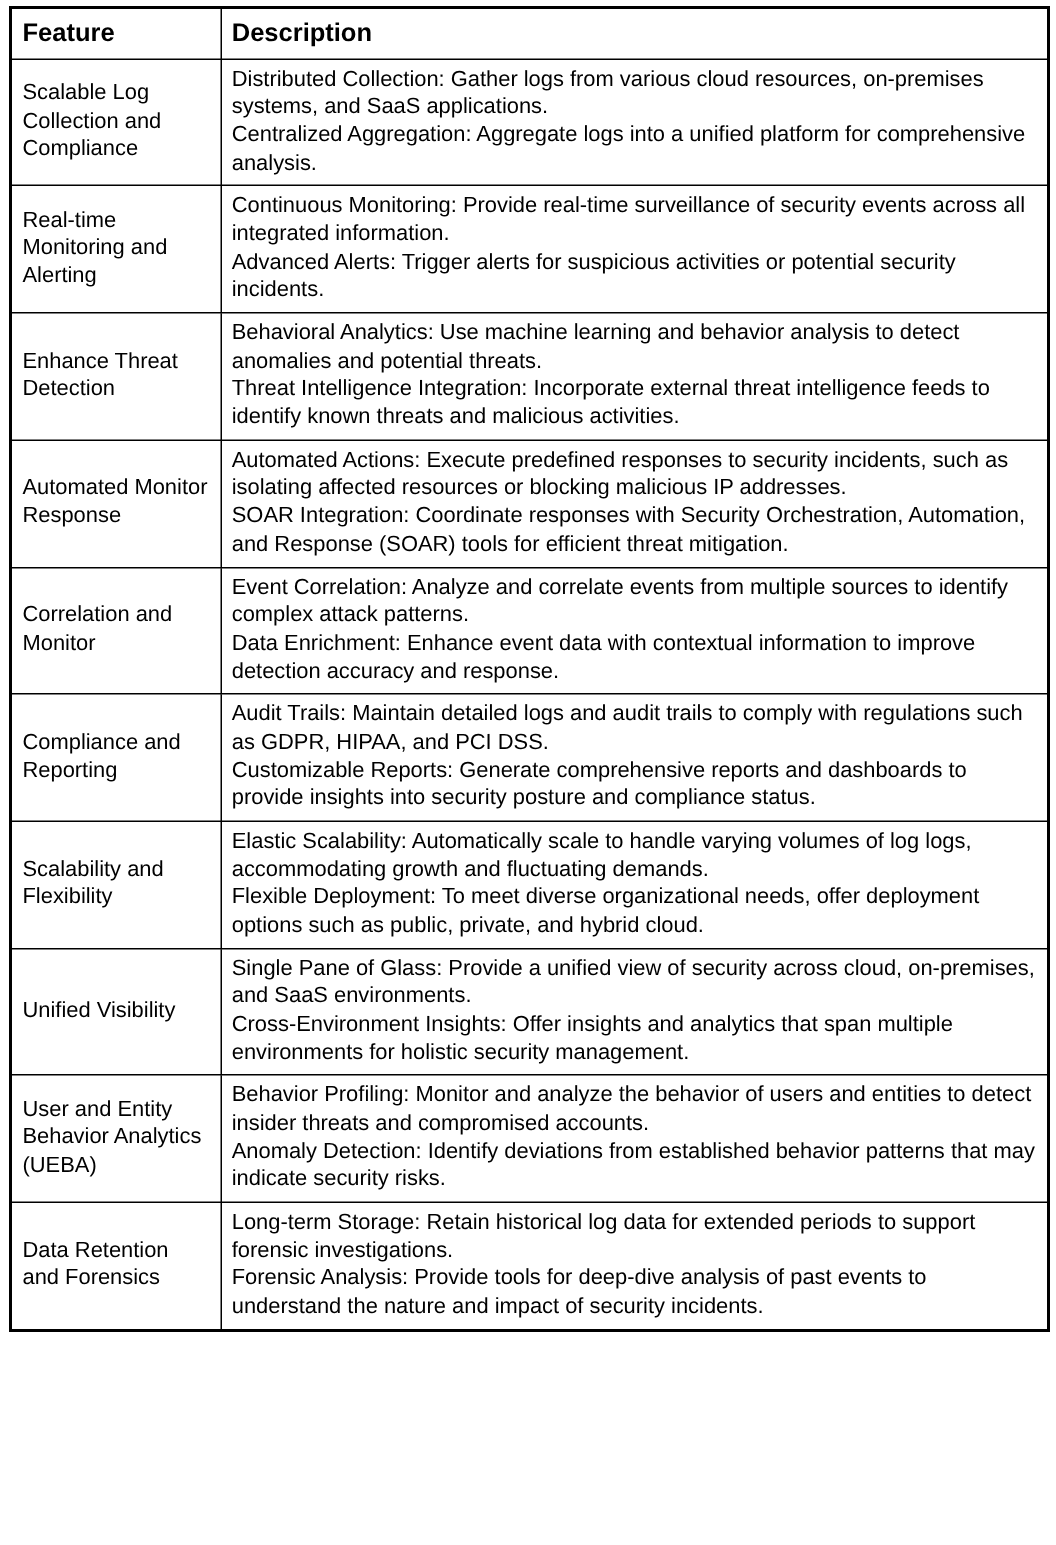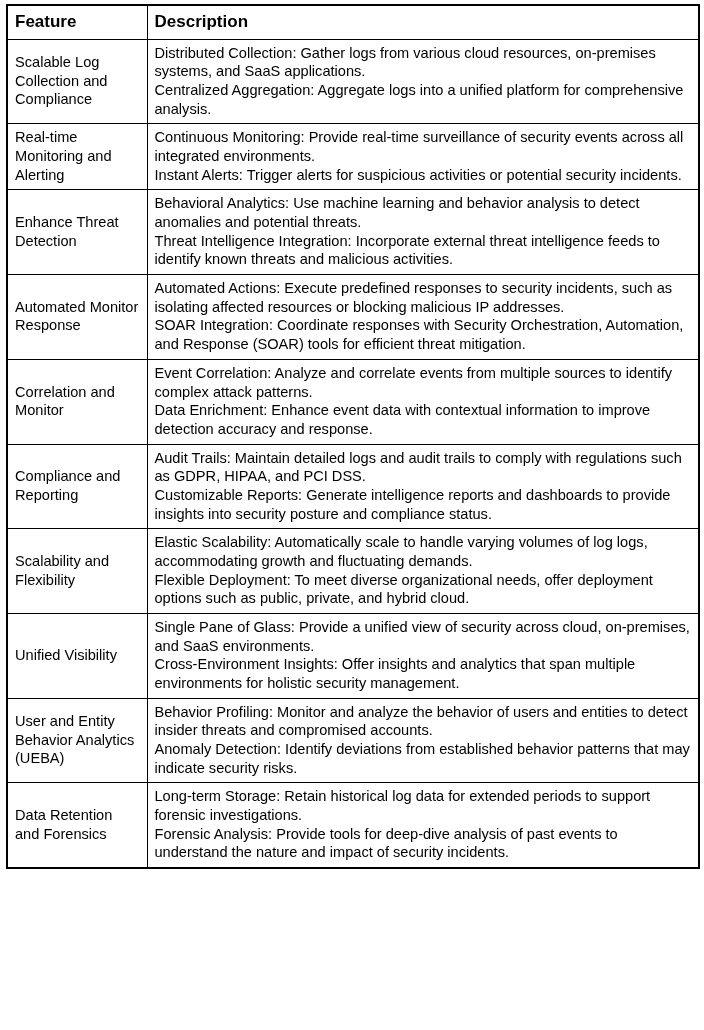--- a/index.html
+++ b/index.html
@@ -80,22 +80,22 @@
       <tr>
         <td class="feature-cell">Scalable Log Collection and Compliance</td>
         <td class="desc-cell">
           <div class="para">Distributed Collection: Gather logs from various cloud resources, on-premises systems, and SaaS applications.</div>
           <div class="para">Centralized Aggregation: Aggregate logs into a unified platform for comprehensive analysis.</div>
         </td>
       </tr>
       <tr>
         <td class="feature-cell">Real-time Monitoring and Alerting</td>
         <td class="desc-cell">
-          <div class="para">Continuous Monitoring: Provide real-time surveillance of security events across all integrated environments.</div>
-          <div class="para">Instant Alerts: Trigger alerts for suspicious activities or potential security incidents.</div>
+          <div class="para">Continuous Monitoring: Provide real-time surveillance of security events across all integrated information.</div>
+          <div class="para">Advanced Alerts: Trigger alerts for suspicious activities or potential security incidents.</div>
         </td>
       </tr>
       <tr>
         <td class="feature-cell">Enhance Threat Detection</td>
         <td class="desc-cell">
           <div class="para">Behavioral Analytics: Use machine learning and behavior analysis to detect anomalies and potential threats.</div>
           <div class="para">Threat Intelligence Integration: Incorporate external threat intelligence feeds to identify known threats and malicious activities.</div>
         </td>
       </tr>
       <tr>
@@ -109,21 +109,21 @@
         <td class="feature-cell">Correlation and Monitor</td>
         <td class="desc-cell">
           <div class="para">Event Correlation: Analyze and correlate events from multiple sources to identify complex attack patterns.</div>
           <div class="para">Data Enrichment: Enhance event data with contextual information to improve detection accuracy and response.</div>
         </td>
       </tr>
       <tr>
         <td class="feature-cell">Compliance and Reporting</td>
         <td class="desc-cell">
           <div class="para">Audit Trails: Maintain detailed logs and audit trails to comply with regulations such as GDPR, HIPAA, and PCI DSS.</div>
-          <div class="para">Customizable Reports: Generate intelligence reports and dashboards to provide insights into security posture and compliance status.</div>
+          <div class="para">Customizable Reports: Generate comprehensive reports and dashboards to provide insights into security posture and compliance status.</div>
         </td>
       </tr>
       <tr>
         <td class="feature-cell">Scalability and Flexibility</td>
         <td class="desc-cell">
           <div class="para">Elastic Scalability: Automatically scale to handle varying volumes of log logs, accommodating growth and fluctuating demands.</div>
           <div class="para">Flexible Deployment: To meet diverse organizational needs, offer deployment options such as public, private, and hybrid cloud.</div>
         </td>
       </tr>
       <tr>

